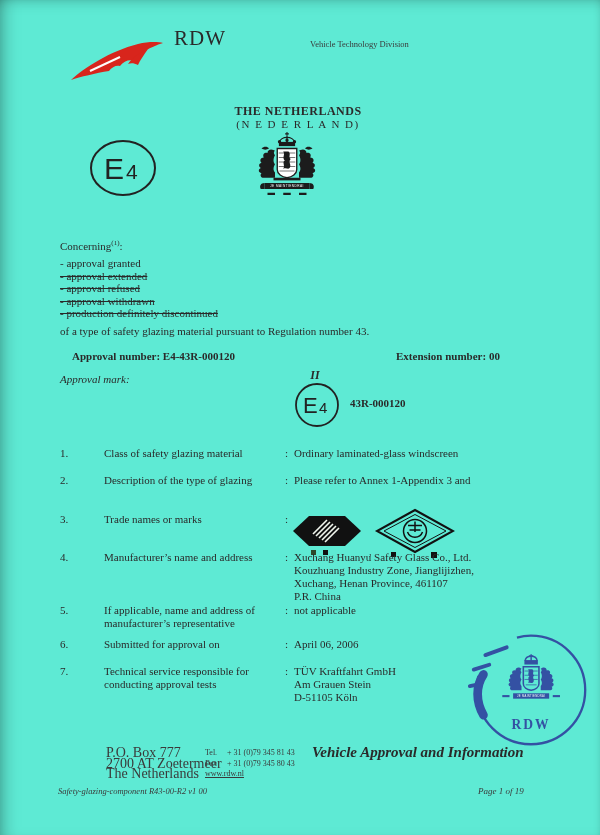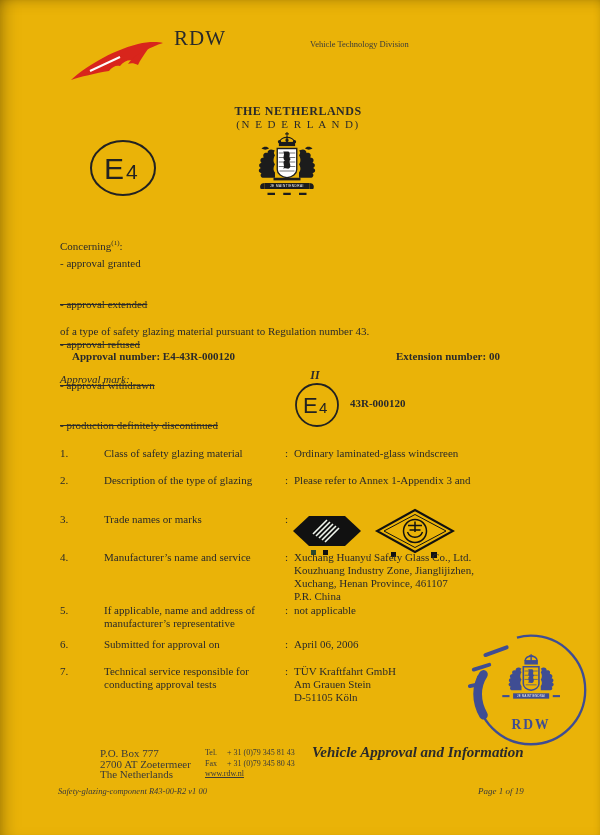--- a/index.html
+++ b/index.html
@@ -1,38 +1,38 @@
 <!DOCTYPE html>
 <html style="--logo-red: #d8251c; --stamp-blue: #31459f; --ink: #2a2a2a;"><head>
 <meta charset="utf-8">
 <style>
   html,body{margin:0;padding:0;background:#e8e8e6;}
   .page{
     position:relative;width:600px;height:835px;margin:0 auto;
-    background:#eab308;
+    background:#5eead4;
     color:var(--ink,#2a2a2a);
     font-family:"Liberation Serif", serif;
     font-size:11px;
     overflow:hidden;
     box-shadow: inset 14px 0 20px -16px rgba(0,0,0,.5),
                 inset 0 12px 16px -14px rgba(0,0,0,.30),
                 inset -6px 0 10px -9px rgba(0,0,0,.25);
   }
   .abs{position:absolute;}
   .b{font-weight:bold;}
   .i{font-style:italic;}
   .ctr{text-align:center;}
-  .struck{text-decoration:line-through;text-decoration-thickness:1px;margin-top:28px;}
+  .struck{text-decoration:line-through;text-decoration-thickness:1px;}
   .sup{font-size:7px;vertical-align:super;}
   .concerning-list div{line-height:12.6px;}
   .item-row .ino{position:absolute;left:60px;top:0;}
   .item-row .ilabel{position:absolute;left:104px;top:0;width:187px;line-height:13px;}
   .item-row .icolon{position:absolute;left:285px;top:0;}
   .item-row .ival{position:absolute;left:294px;top:0;width:240px;line-height:13px;}
-  .footer-small{font-size:11px;line-height:10.5px;color:#3a3a3a;}
+  .footer-small{font-size:14px;line-height:10.5px;color:#3a3a3a;margin-left:6px;}
   .telgrid{font-size:8px;line-height:10.5px;color:#3a3a3a;}
   .telgrid .tl{display:inline-block;width:22px;}
   .weblink{text-decoration:underline;color:#3a3a3a;}
   svg{display:block;}
 </style>
 </head>
 <body>
 
 <div class="page">
 
@@ -151,21 +151,21 @@
       <circle cx="122" cy="23" r="11.5" stroke-width="1.5"></circle>
       <path d="M122 13.5 L122 24 M115 17.5 L129 17.5 M116.5 22 L127.5 22" stroke-width="1.5"></path>
       <path d="M114.5 24 A8 8 0 0 0 129.5 24" stroke-width="1.5"></path>
       <rect x="98" y="44" width="5" height="5" fill="#111" stroke="none"></rect>
       <rect x="138" y="44" width="6" height="6" fill="#111" stroke="none"></rect>
     </g>
   </svg>
 
   <div class="item-row">
     <span class="abs ino" style="top:551px">4.</span>
-    <span class="abs ilabel" style="top:551px">Manufacturer’s name and service</span>
+    <span class="abs ilabel" style="top:551px">Manufacturer’s name and address</span>
     <span class="abs icolon" style="top:551px">:</span>
     <div class="abs ival" style="top:551px">
       <div>Xuchang Huanyu Safety Glass Co., Ltd.</div>
       <div>Kouzhuang Industry Zone, Jianglijizhen,</div>
       <div>Xuchang, Henan Province, 461107</div>
       <div>P.R. China</div>
     </div>
   </div>
 
   <div class="item-row">

